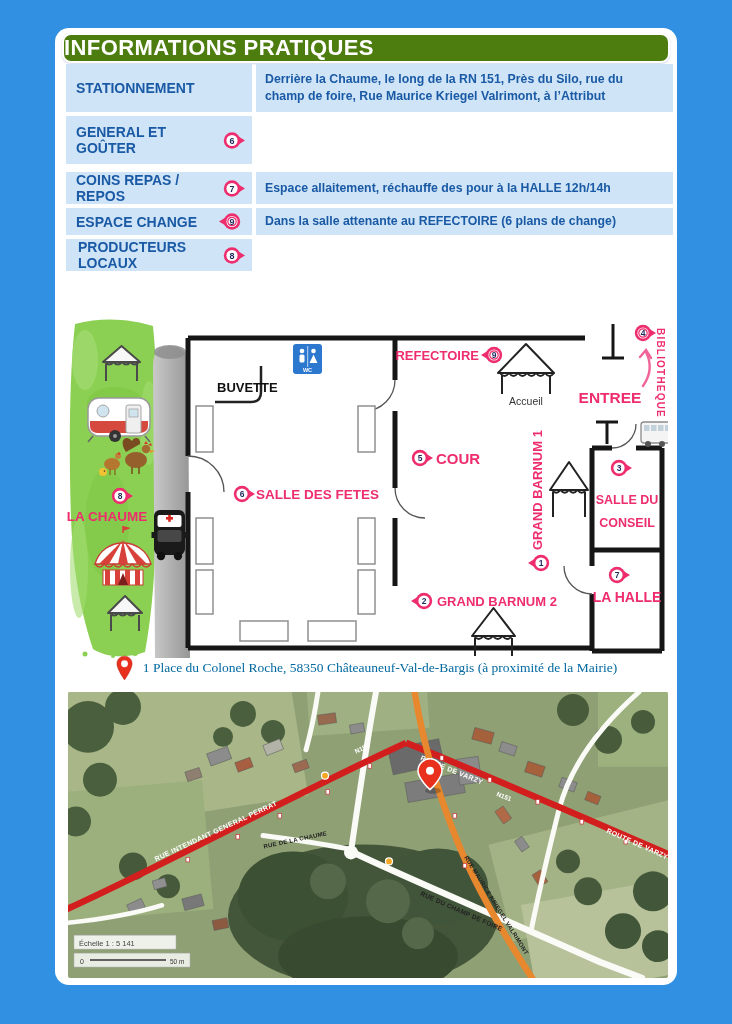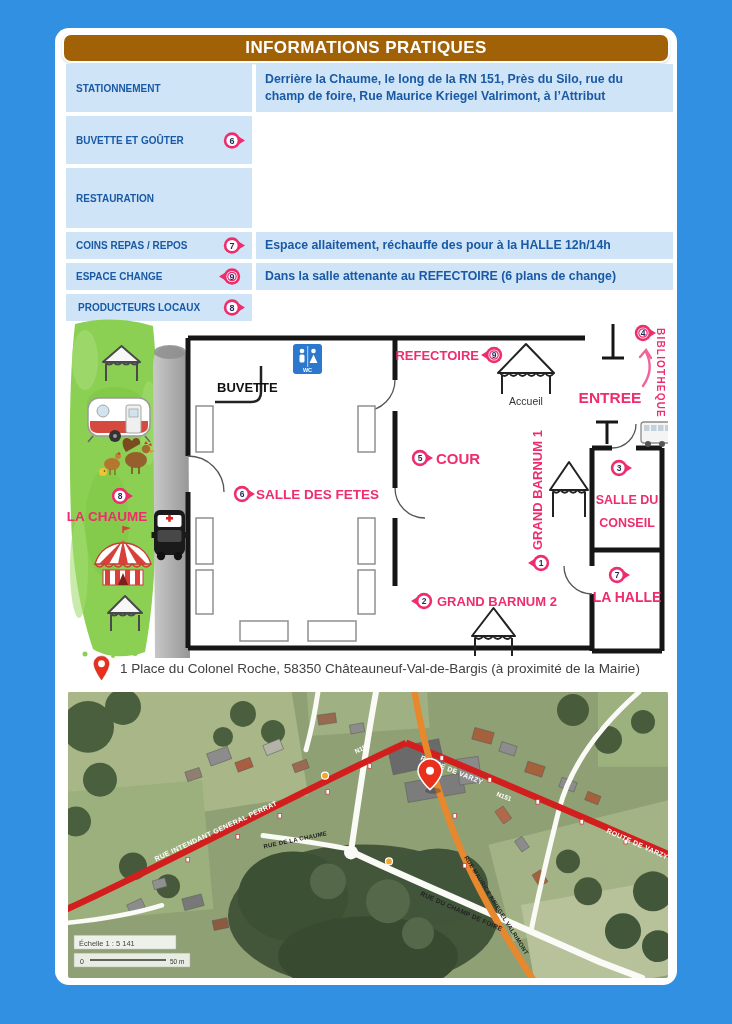--- a/index.html
+++ b/index.html
@@ -4,52 +4,52 @@
 <style>
   * { margin:0; padding:0; box-sizing:border-box; }
   html,body { width:732px; height:1024px; overflow:hidden; }
   body { background:#3190e1; font-family:"Liberation Sans","DejaVu Sans",sans-serif; position:relative; }
 
   .sheet { position:absolute; left:55px; top:28px; width:622px; height:957px;
            background:#ffffff; border-radius:14px; }
 
   
   .header-box { position:absolute; left:7px; top:5px; width:608px; height:30px;
-    background:#a16207; border:2px solid #ffffff; border-radius:9px;
-    display:flex; align-items:center; justify-content:center;
-    color:#ffffff; font-weight:bold; font-size:17px; letter-spacing:.4px;
+    background:#4d7c0f; border:2px solid #ffffff; border-radius:9px;
+    display:flex; align-items:center; 
+    color:#ffffff; font-weight:bold; font-size:22px; letter-spacing:.4px;
     box-shadow:0 1px 2px rgba(60,90,160,.25); }
 
   
   .info-table { position:absolute; left:11px; top:36px; width:607px; }
   .irow { display:flex; margin-bottom:4px; }
   .irow .label-cell { width:186px; background:#cfe4f7; display:flex; align-items:center;
       justify-content:space-between; padding:0 7px 0 10px; margin-right:4px; }
   .irow .body-cell { flex:1; background:#cfe4f7; display:flex; align-items:center; padding:3px 9px; }
-  .irow .label-txt { color:#1a5aa5; font-weight:bold; font-size:10px; }
+  .irow .label-txt { color:#1a5aa5; font-weight:bold; font-size:14px; }
   .irow .body-txt  { color:#1a5aa5; font-weight:bold; font-size:12.3px; line-height:1.38; white-space:pre-line; }
   .r1 .label-cell,.r1 .body-cell { min-height:48px; }
   .r2 .label-cell,.r2 .body-cell { min-height:48px; }
   .r3 .label-cell,.r3 .body-cell { min-height:60px; }
   .r4 .label-cell,.r4 .body-cell { min-height:27px; }
   .r5 .label-cell,.r5 .body-cell { min-height:27px; }
   .r6 .label-cell,.r6 .body-cell { min-height:27px;padding-left:12px; }
 
   .tbadge { width:26px; height:19px; flex:none; }
   .tbadge text { font-family:"Liberation Sans",sans-serif; }
 
   
   .plan { position:absolute; left:10px; top:290px; width:603px; height:340px; }
   .plan text { font-family:"Liberation Sans",sans-serif; }
   .map  { position:absolute; left:13px; top:664px; width:600px; height:286px; border-radius:2px; }
   .map text { font-family:"Liberation Sans",sans-serif; }
 
   .address { position:absolute; left:0; top:624px; width:100%; height:32px;
      display:flex; align-items:center; justify-content:center; gap:9px;
-     color:#404040; font-size:13.5px; }
+     color:#0369a1; font-size:13.5px;font-family:Liberation Serif, serif; }
 
   .pink { fill:#ee2d6e; font-weight:bold; }
 </style>
 </head>
 <body>
 
 <div class="sheet">
 
   <div class="header-box">
     <span>INFORMATIONS PRATIQUES</span>
@@ -61,34 +61,31 @@
       <div class="label-cell">
         <span class="label-txt">STATIONNEMENT</span>
       </div>
       <div class="body-cell">
         <span class="body-txt">Derrière la Chaume, le long de la RN 151, Près du Silo, rue du champ de foire, Rue Maurice Kriegel Valrimont, à l’Attribut</span>
       </div>
     </div>
 
     <div class="irow r2">
       <div class="label-cell">
-        <span class="label-txt">BUVETTE ET GOÛTER</span>
+        <span class="label-txt">GENERAL ET GOÛTER</span>
         <svg class="tbadge" viewBox="-13 -9.5 26 19">
           <path d="M2.5 -6.5 L13 0 L2.5 6.5 Z" fill="#ee2d6e"></path>
             <circle r="8.2" fill="#ee2d6e"></circle>
             <circle r="5.6" fill="#fff"></circle>
           <text y="3.2" text-anchor="middle" font-size="9" font-weight="bold" fill="#1f2b5f">6</text>
         </svg>
       </div>
     </div>
 
     <div class="irow r3">
-      <div class="label-cell">
-        <span class="label-txt">RESTAURATION</span>
-      </div>
     </div>
 
     <div class="irow r4">
       <div class="label-cell">
         <span class="label-txt">COINS REPAS / REPOS</span>
         <svg class="tbadge" viewBox="-13 -9.5 26 19">
           <path d="M2.5 -6.5 L13 0 L2.5 6.5 Z" fill="#ee2d6e"></path>
             <circle r="8.2" fill="#ee2d6e"></circle>
             <circle r="5.6" fill="#fff"></circle>
           <text y="3.2" text-anchor="middle" font-size="9" font-weight="bold" fill="#1f2b5f">7</text>

